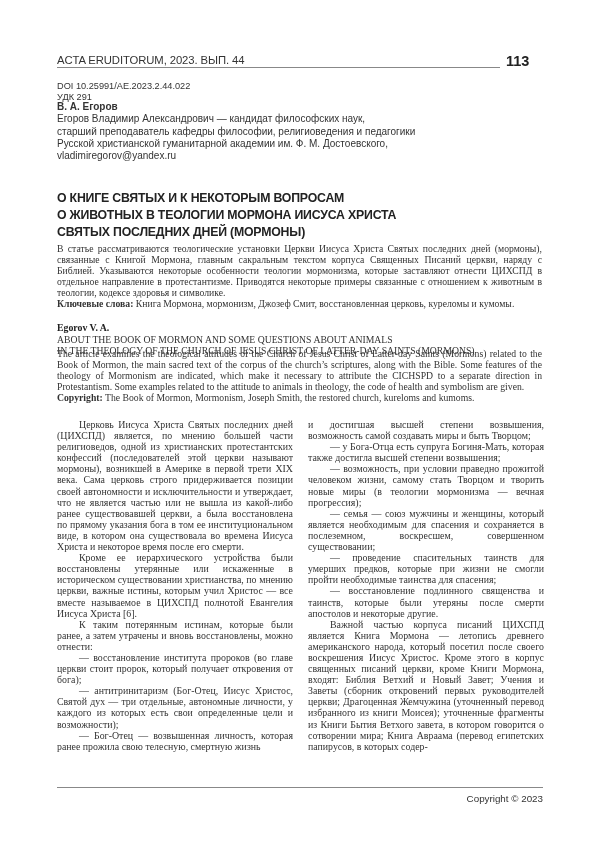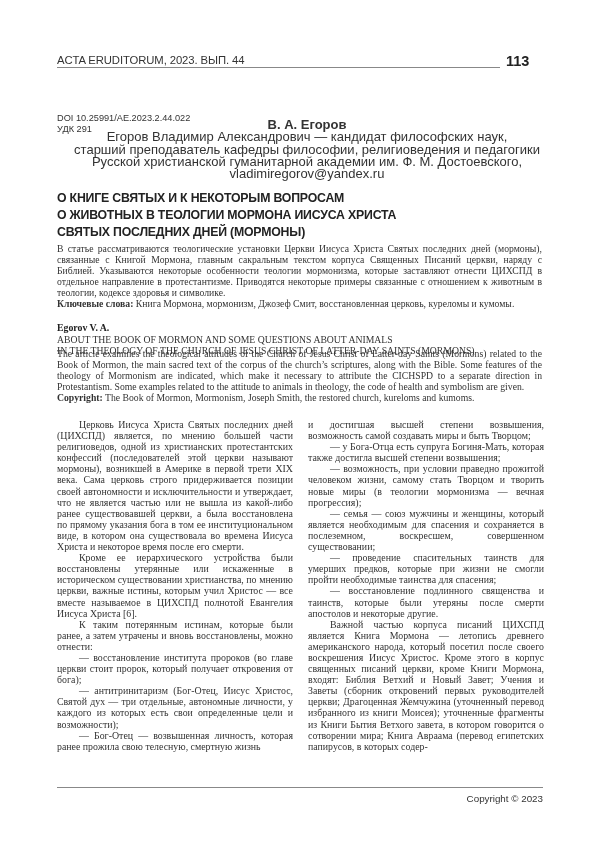--- a/index.html
+++ b/index.html
@@ -4,23 +4,23 @@
 <style>
   html, body { margin: 0; padding: 0; background: #ffffff; }
   body { width: 600px; height: 848px; position: relative; overflow: hidden; color: #222; }
   .sans { font-family: "Liberation Sans", "DejaVu Sans", sans-serif; }
   .serif { font-family: "Liberation Serif", "DejaVu Serif", serif; }
 
   .running-head { position: absolute; left: 57px; top: 50px; width: 443px; border-bottom: 1px solid #888; height: 17px; }
   .running-head span { font-size: 11.3px; color: #333; letter-spacing: -0.1px; }
   .page-number { position: absolute; left: 506px; top: 53px; font-size: 14.5px; font-weight: bold; color: #222; }
 
-  .meta { position: absolute; left: 57px; top: 81px; font-size: 9.2px; line-height: 11px; color: #333; margin-top: 32px; }
+  .meta { position: absolute; left: 57px; top: 81px; font-size: 9.2px; line-height: 11px; color: #333; }
 
-  .author-block { position: absolute; left: 57px; top: 119px; width: 500px; font-size: 13px; line-height: 12.3px; color: #333; text-align: center; }
+  .author-block { position: absolute; left: 57px; top: 101px; width: 500px; font-size: 10px; line-height: 12.3px; color: #333; }
   .author-block .name { font-weight: bold; }
 
   .title-ru { position: absolute; left: 57px; top: 190px; width: 500px; font-size: 12.3px; line-height: 17px; font-weight: bold; color: #222; letter-spacing: -0.2px; }
 
   .abstract { position: absolute; left: 57px; width: 485px; font-size: 9.7px; line-height: 11.1px; color: #333; text-align: justify; }
   .abstract-ru { top: 243px; }
   .abstract .kw-label { font-weight: bold; }
 
   .en-author { position: absolute; left: 57px; top: 322px; font-size: 9.8px; font-weight: bold; color: #222; }
   .title-en { position: absolute; left: 57px; top: 334px; width: 500px; font-size: 9.7px; line-height: 11.3px; color: #333; }

